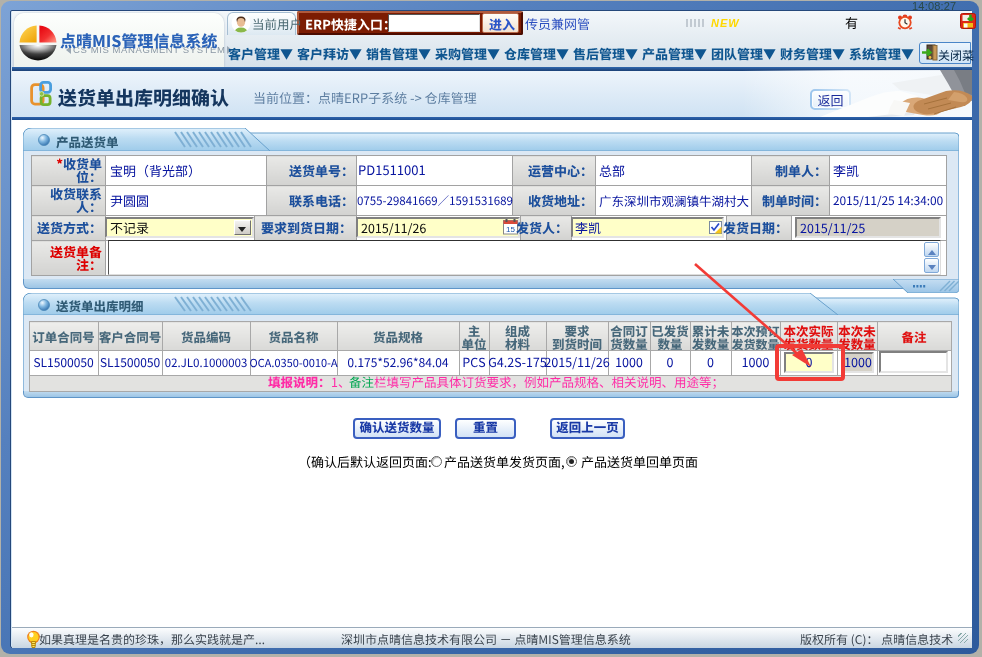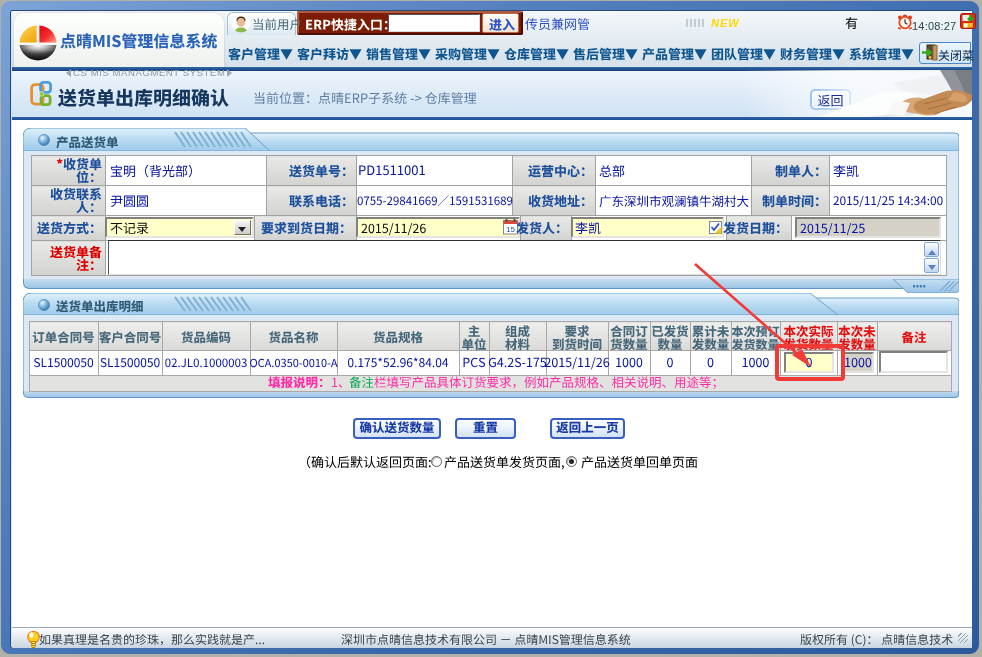--- a/index.html
+++ b/index.html
@@ -12,21 +12,21 @@
 #logotab{left:14px;top:13px;width:210px;height:54px;border-radius:10px 10px 0 0;
  background:linear-gradient(#fdfffd,#eef2ee);box-shadow:0 0 2px rgba(120,140,160,.5)}
 #usertab{left:227px;top:12px;width:69px;height:23px;border:1px solid #a6bed2;border-bottom:none;
  border-radius:6px 6px 0 0;background:linear-gradient(#feffff,#dde9f2)}
 #erpbar{left:297px;top:11px;width:226px;height:24px;background:#7c1c02;
  border:2px solid;border-color:#b05a3c #4c0c00 #4c0c00 #b05a3c;border-radius:2px}
 #erpinput{left:388px;top:14px;width:92px;height:18px;background:#fff;border:1px solid;border-color:#555 #ddd #ddd #555}
 #gobtn{left:482px;top:13px;width:37px;height:20px;background:linear-gradient(#fffdf8,#f2e2d0);border:1px solid #b86a4a;border-radius:2px}
 #bars{left:686px;top:19px;width:18px;height:8px;background:repeating-linear-gradient(90deg,#c2cad2 0 2px,transparent 2px 4px)}
 #newtxt{left:711px;top:17px;font:bold italic 11px "Liberation Sans";color:#ffd800;letter-spacing:1px}
-#timetxt{left:912px;top:20px;font:11px "Liberation Sans";color:#2a4a4a;letter-spacing:0.2px}
+#timetxt{left:912px;top:0;font:11px "Liberation Sans";color:#2a4a4a;letter-spacing:0.2px}
 #closebtn{left:919px;top:42px;width:52px;height:22px;border:1px solid #4a86c8;border-radius:3px 0 0 3px;
  background:linear-gradient(#ecf5fd,#cfe4f6)}
 #sep1{left:12px;top:67px;width:960px;height:4px;background:linear-gradient(#3068ae,#1b3f74)}
 #titlebar{left:12px;top:71px;width:960px;height:46px;background:linear-gradient(#edf4fb,#cfe2f3)}
 #backbtn{left:810px;top:89px;width:41px;height:21px;border:2px solid #2e86d8;border-radius:5px;box-shadow:inset 0 0 0 1px #fff;
  background:linear-gradient(#feffff,#c8dff2)}
 #titlesep{left:12px;top:117px;width:960px;height:3px;background:linear-gradient(#2e62ac,#1d4f92)}
 #main{left:12px;top:120px;width:960px;height:507px;background:#fff}
 .pbody{background:#dce8f4;border-left:1px solid #8fb9dd;border-right:1px solid #8fb9dd}
 #p1body{left:23px;top:151px;width:936px;height:128px}
@@ -1499,14 +1499,14 @@
       <use href="#g251" x="5200"></use>
       <use href="#g61" x="5538"></use>
       <use href="#g62" x="6762"></use>
       <use href="#g63" x="7762"></use>
       <use href="#g237" x="8762"></use>
       <use href="#g238" x="9762"></use>
       <use href="#g239" x="10762"></use>
       <use href="#g240" x="11762"></use>
     </g>
   </svg>
-<div class="abs" style="left:62px;top:67px;z-index:20;font:9.5px 'Liberation Sans';letter-spacing:0.6px;color:#8a97a4">
+<div class="abs" style="left:62px;top:44px;z-index:20;font:9.5px 'Liberation Sans';letter-spacing:0.6px;color:#8a97a4">
 <span style="display:inline-block;width:0;height:0;border:4px solid transparent;border-right:5px solid #9aa7b4;margin-right:2px;vertical-align:-1px"></span>CS MIS MANAGMENT SYSTEM<span style="display:inline-block;width:0;height:0;border:4px solid transparent;border-left:5px solid #9aa7b4;margin-left:2px;vertical-align:-1px"></span></div>
 
 </body></html>

